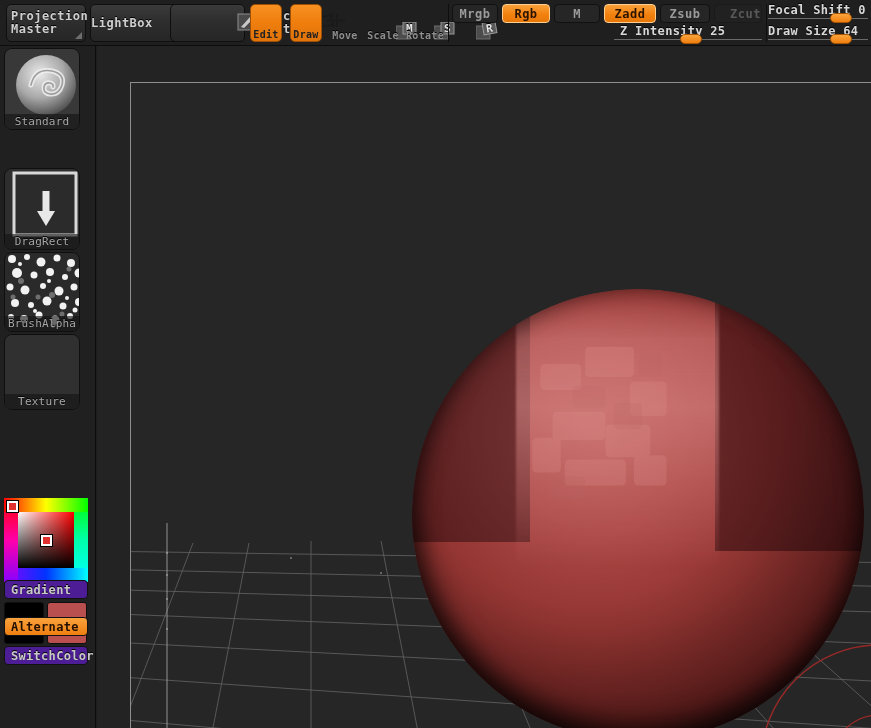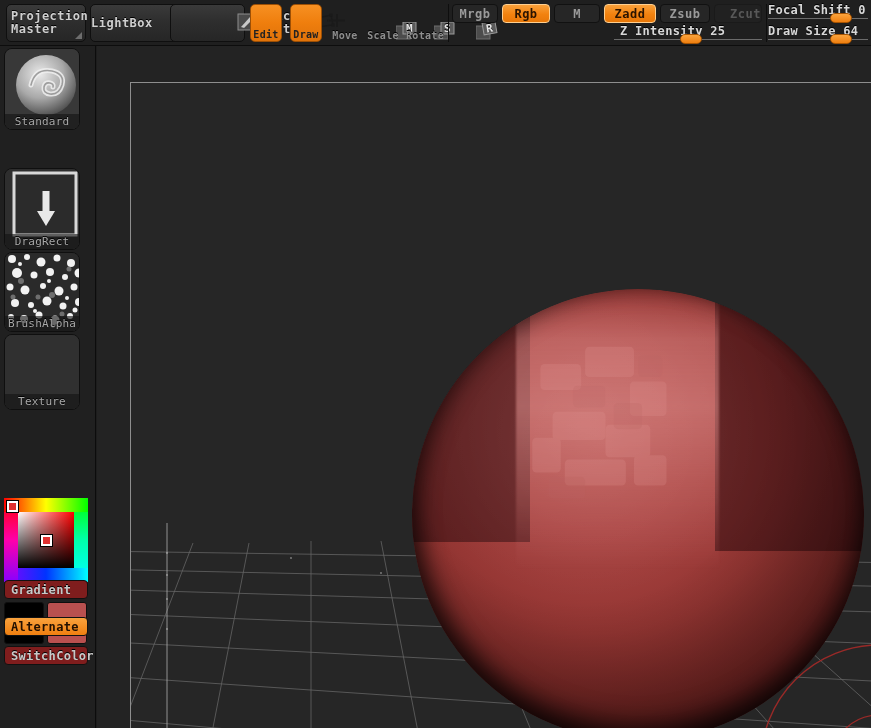--- a/index.html
+++ b/index.html
@@ -129,21 +129,21 @@
     border: 0;
   }
   .pick-marker {
     position: absolute; width: 11px; height: 11px;
     border: 2px solid #ffffff; background: #e03030;
     box-shadow: 0 0 0 1px #000;
   }
 
   .sb-label {
     position: absolute; left: 4px; width: 84px; height: 19px;
-    background: #7f1d1d; border: 1px solid #111; border-radius: 4px;
+    background: #4c1d95; border: 1px solid #111; border-radius: 4px;
     color: #c9c9c9; font-size: 12px; font-weight: bold;
     display: flex; align-items: center; padding-left: 6px;
     letter-spacing: .3px;
     text-shadow: 0 -1px 0 #000;
   }
   .sb-label.orange {
     background: linear-gradient(to bottom,#f9a23d,#ef7f10);
     border: 1px solid #111; color: #231000;
     text-shadow: none;
   }

